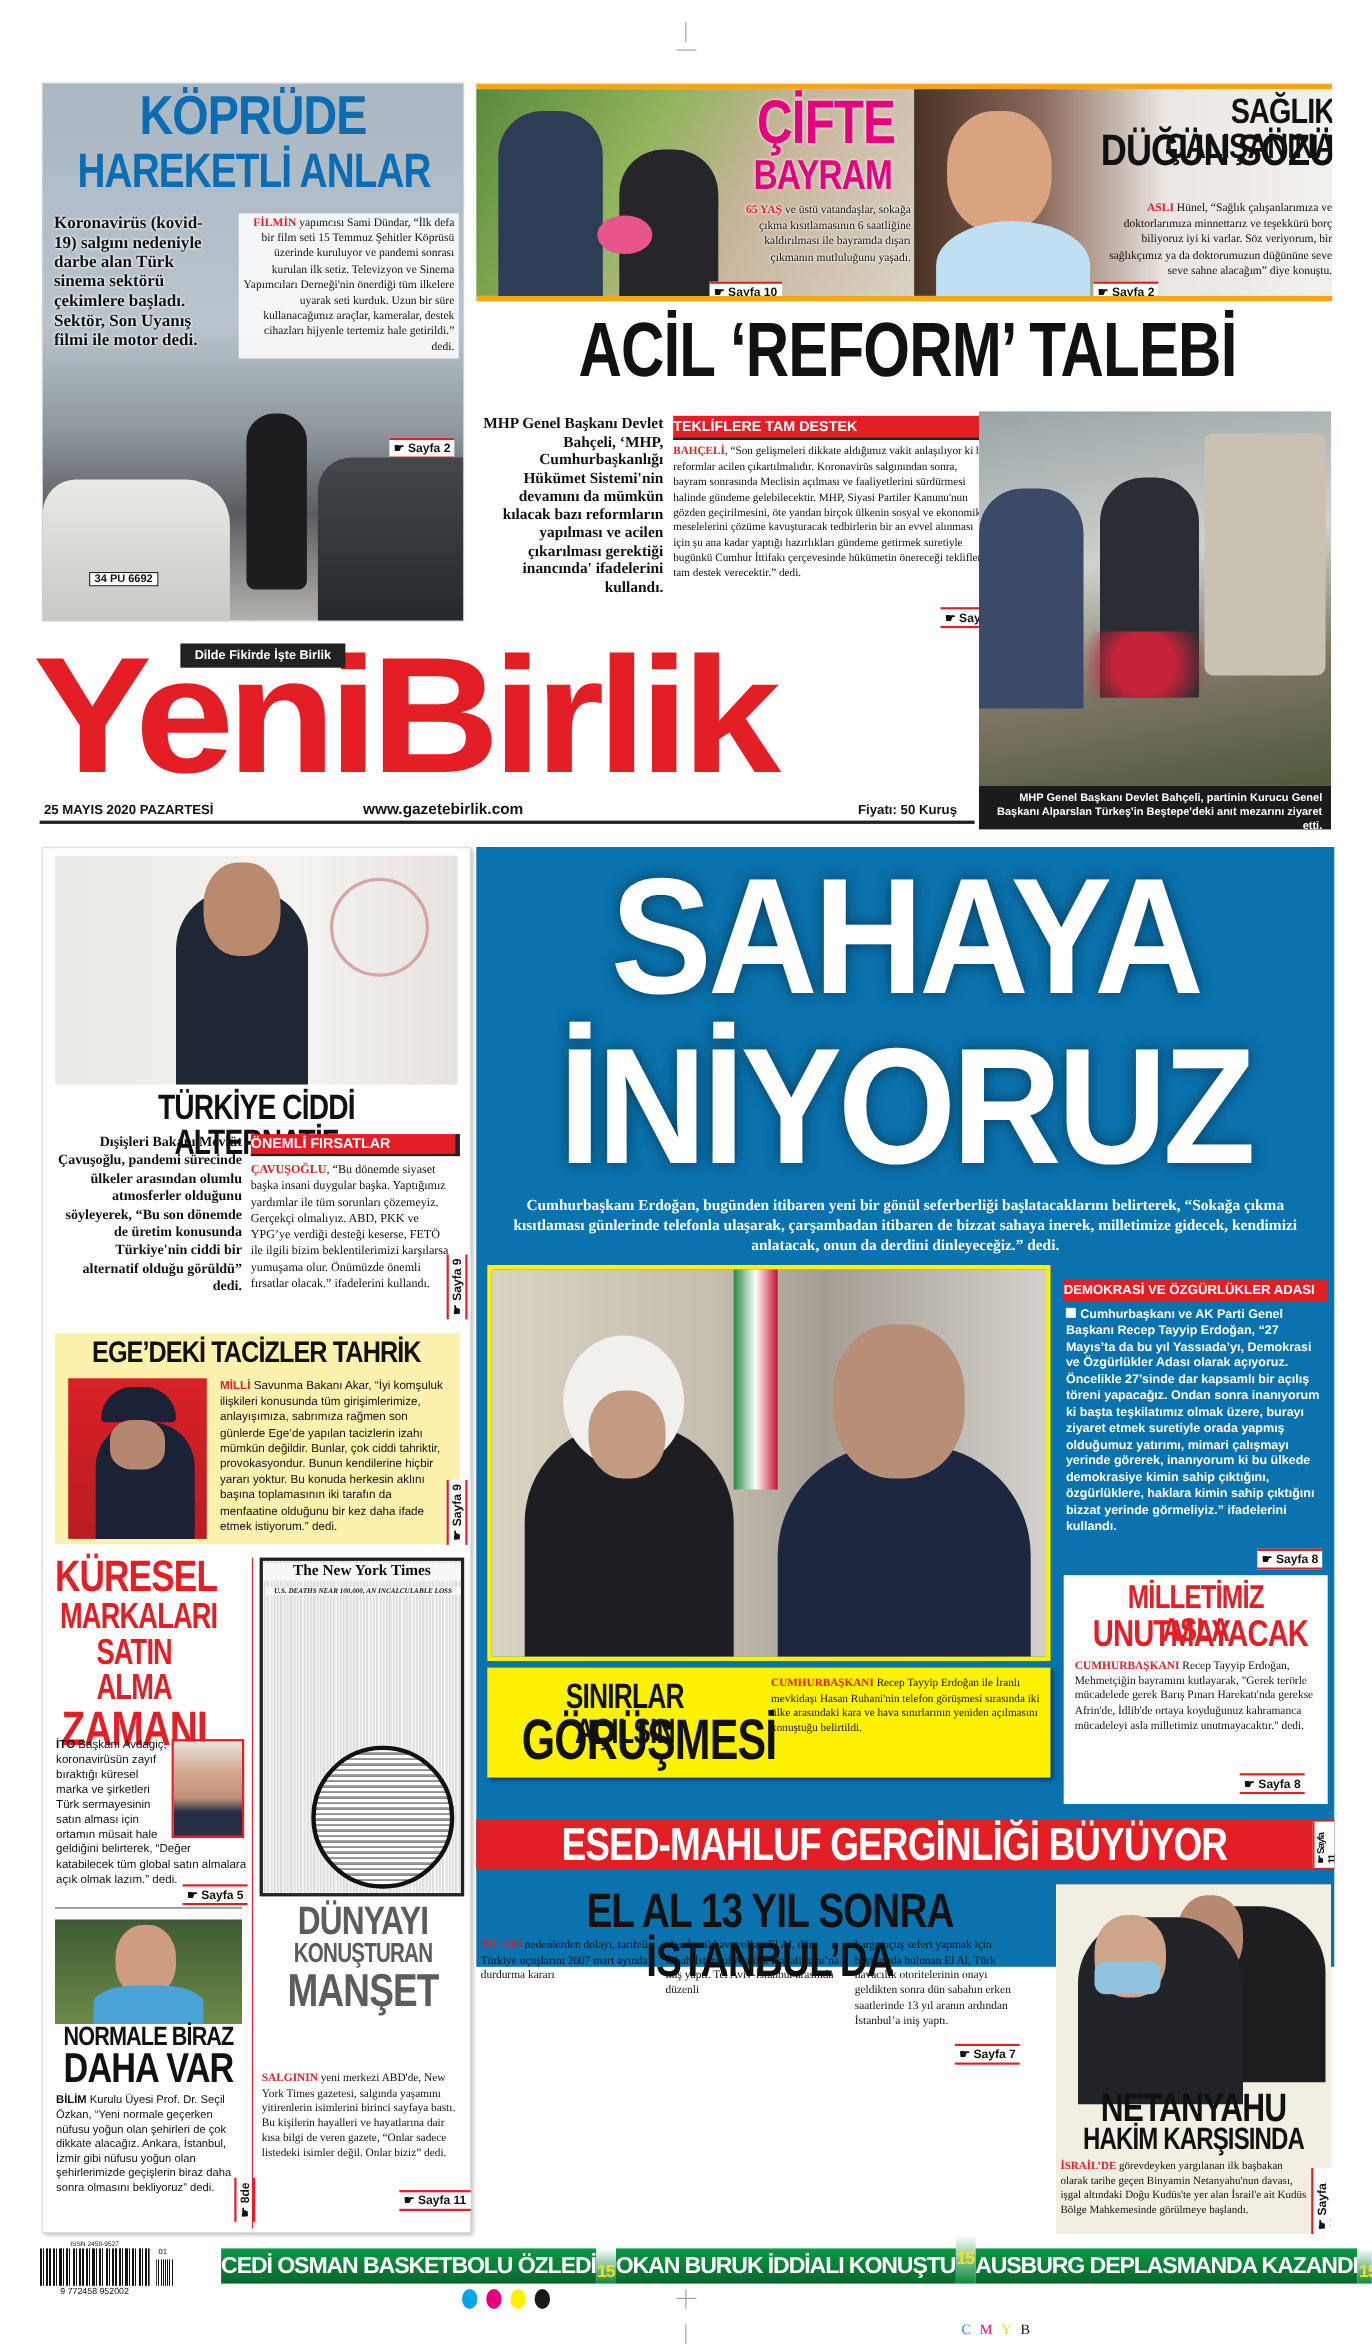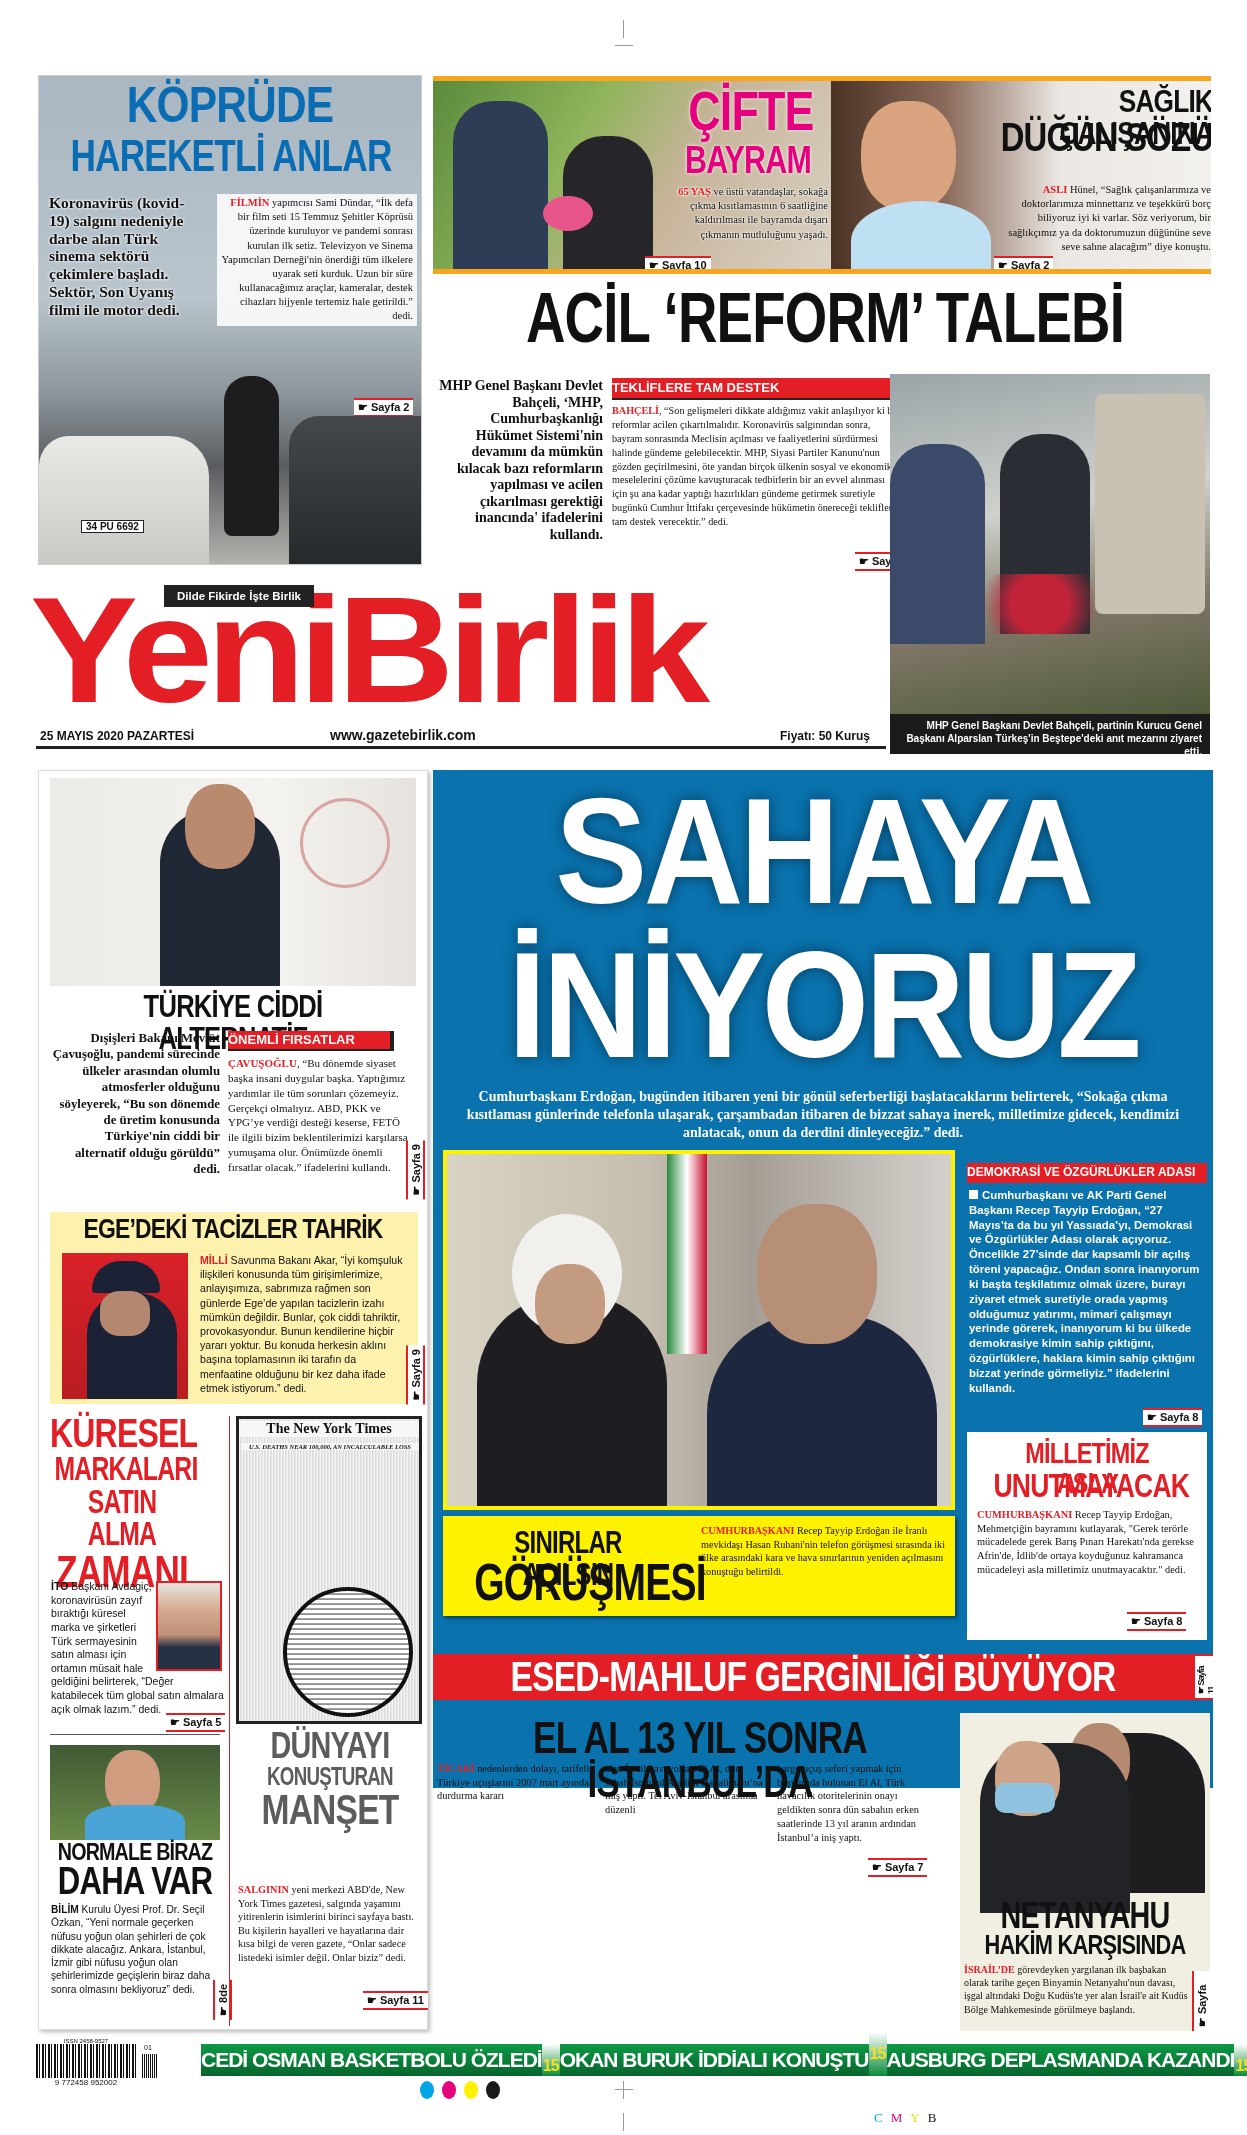--- a/index.html
+++ b/index.html
@@ -81,21 +81,21 @@
 
 <div class="abs" style="left:38px;top:770px;width:390px;height:1260px;border:1px solid #ddd;box-shadow:2px 2px 4px #bbb"></div>
 
 <div class="abs photo" style="left:50px;top:778px;width:366px;height:208px;background:linear-gradient(90deg,#eceae6,#f5f3ef 60%,#e6e3de)">
   <div class="abs" style="left:110px;top:30px;width:120px;height:178px;background:#1f2634;border-radius:55px 55px 0 0"></div>
   <div class="abs" style="left:135px;top:6px;width:70px;height:85px;background:#b98a6e;border-radius:45%"></div>
   <div class="abs" style="left:250px;top:20px;width:90px;height:90px;border:3px solid #d8a5a5;border-radius:50%"></div>
 </div>
 <div class="abs cond" style="left:40px;top:990px;width:386px;text-align:center;font-size:32px;line-height:1;transform:scaleX(.8)">TÜRKİYE CİDDİ ALTERNATİF</div>
 <p class="abs serif" style="left:52px;top:1030px;width:168px;font-size:12.8px;font-weight:bold;text-align:right;line-height:1.28">Dışişleri Bakanı Mevlüt Çavuşoğlu, pandemi sürecinde ülkeler arasından olumlu atmosferler olduğunu söyleyerek, “Bu son dönemde de üretim konusunda Türkiye'nin ciddi bir alternatif olduğu görüldü” dedi.</p>
-<div class="abs redbar" style="left:228px;top:1031px;width:166px;height:20px;font-size:13px;line-height:18px">ÖNEMLİ FIRSATLAR</div>
+<div class="abs redbar" style="left:228px;top:1031px;width:190px;height:20px;font-size:13px;line-height:18px">ÖNEMLİ FIRSATLAR</div>
 <p class="abs serif" style="left:228px;top:1056px;width:180px;font-size:11px;line-height:1.35"><span class="kicker">ÇAVUŞOĞLU</span><span>, “Bu dönemde siyaset başka insani duygular başka. Yaptığımız yardımlar ile tüm sorunları çözemeyiz. Gerçekçi olmalıyız. ABD, PKK ve YPG’ye verdiği desteği keserse, FETÖ ile ilgili bizim beklentilerimizi karşılarsa yumuşama olur. Önümüzde önemli fırsatlar olacak.” ifadelerini kullandı.</span></p>
 <span class="abs sayfa-v" style="left:406px;top:1140px">☛ Sayfa 9</span>
 
 <div class="abs" style="left:50px;top:1212px;width:368px;height:192px;background:#fdf1ae"></div>
 <div class="abs cond" style="left:40px;top:1216px;width:386px;text-align:center;font-size:27px;line-height:1;transform:scaleX(.85)">EGE’DEKİ TACİZLER TAHRİK</div>
 <div class="abs" style="left:62px;top:1253px;width:126px;height:146px;background:linear-gradient(180deg,#d92128,#b91c22);overflow:hidden">
   <div class="abs" style="left:25px;top:40px;width:90px;height:106px;background:#1c2236;border-radius:40px 40px 0 0"></div>
   <div class="abs" style="left:30px;top:8px;width:68px;height:32px;background:#1c2236;border-radius:30px 30px 4px 4px"></div>
   <div class="abs" style="left:38px;top:38px;width:50px;height:45px;background:#b48870;border-radius:40%"></div>
 </div>

